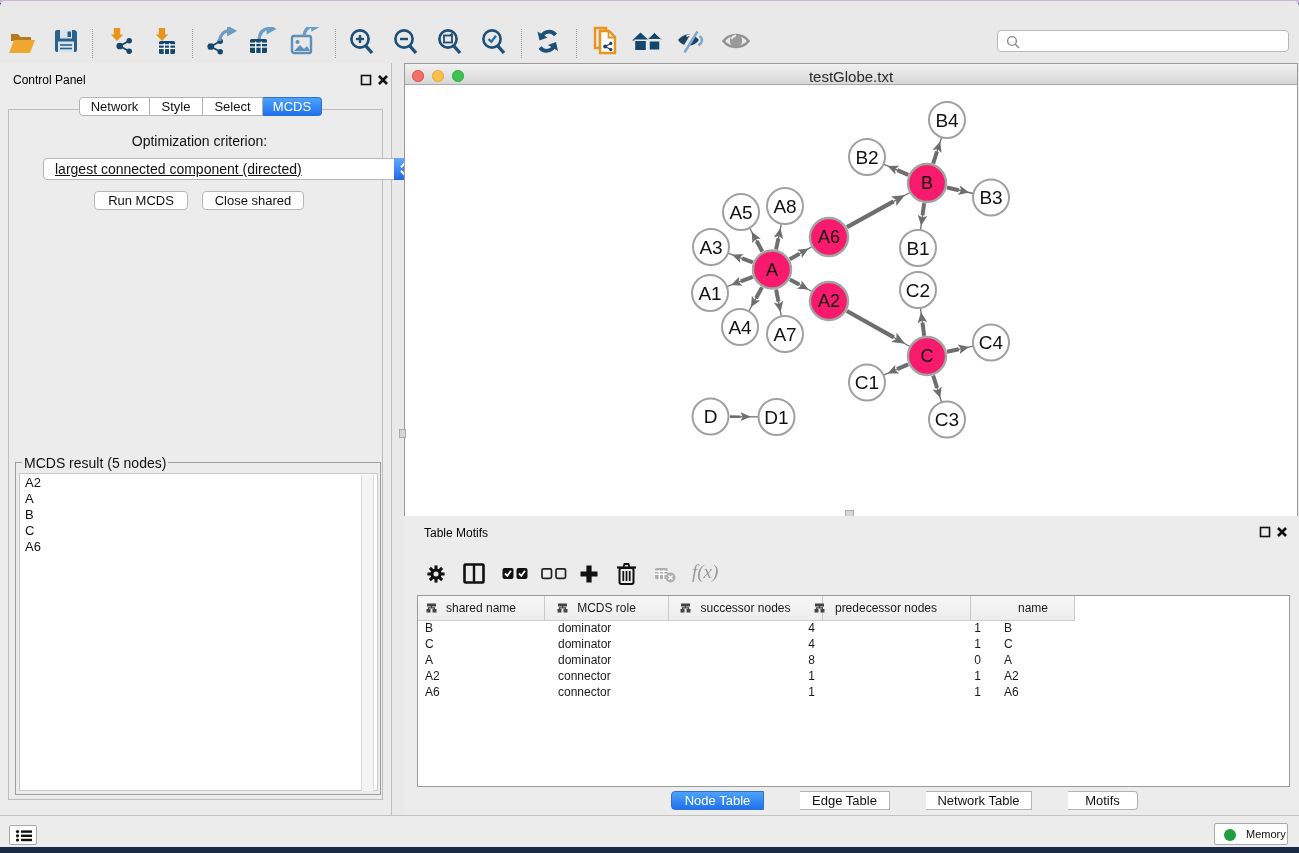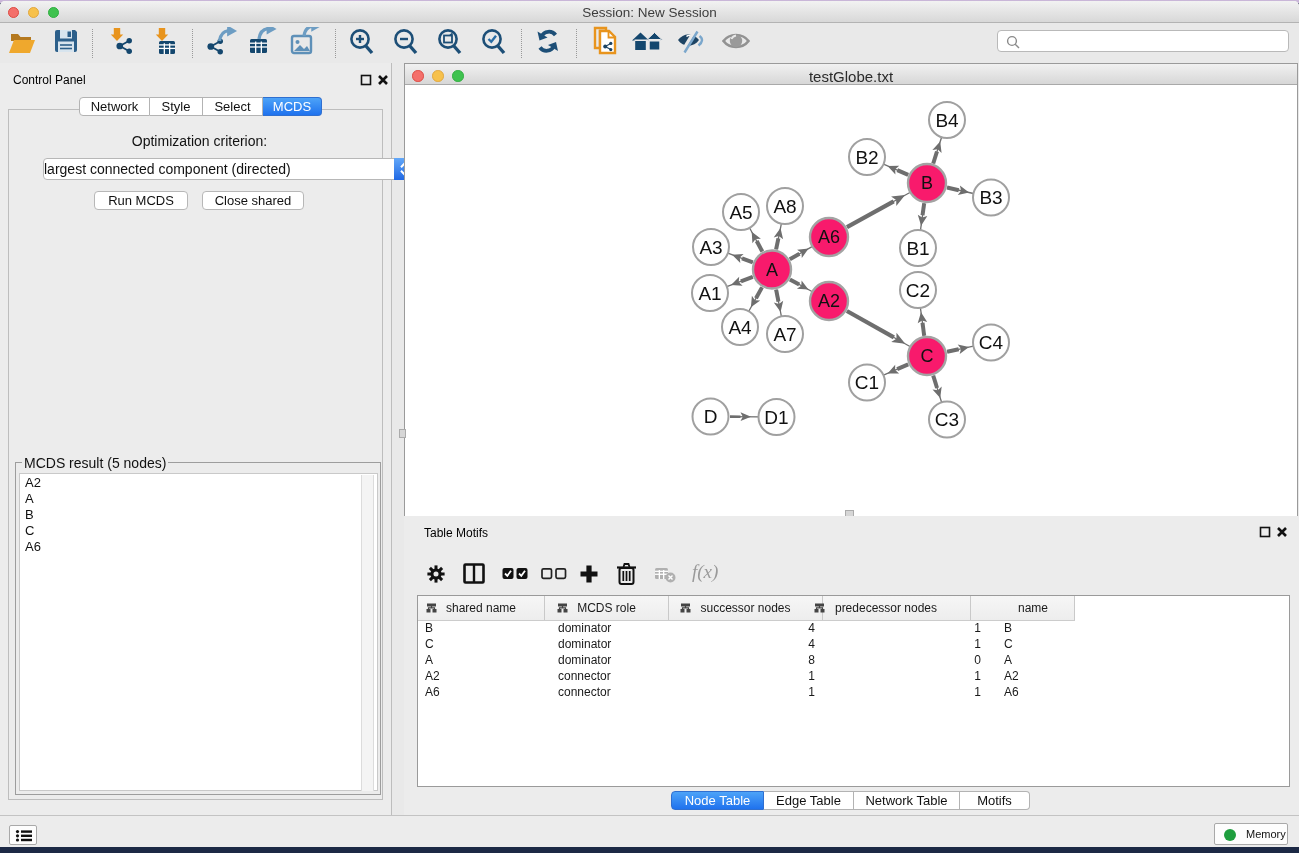--- a/index.html
+++ b/index.html
@@ -19,56 +19,50 @@
 #cpanel { left:0; top:62px; width:392px; height:752px; background:#ececec; border-right:1px solid #bdbdbd; }
 .ptitle { font-size:12px; color:#000000; }
 #tabs { left:79px; top:34px; height:19px; display:flex; font-size:13px; }
 .tab { background:#fff; border:1px solid #b3b3b3; border-left:none; text-align:center; line-height:17px; color:#111; }
 .tab.first { border-left:1px solid #b3b3b3; border-radius:4px 0 0 4px; }
 .tab.sel { background:linear-gradient(#4da3f8,#1f72ee); color:#fff; border-color:#2f6fd0; border-radius:0 4px 4px 0; }
 .tab.bsel { background:linear-gradient(#4da3f8,#1f72ee); color:#fff; border-color:#2f6fd0; border-radius:4px 0 0 4px; border-left:1px solid #2f6fd0; }
 .tab.last { border-radius:0 4px 4px 0; }
 #cpbox { left:8px; top:46px; width:375px; height:691px; border:1px solid #bdbdbd; background:#ececec; }
 #optlabel { left:12px; top:70px; width:375px; text-align:center; font-size:14px; color:#111; }
-#dropdown { left:43px; top:95px; width:372px; height:22px; background:#fff; border:1px solid #b7b7b7; border-radius:4px; font-size:14px; color:#111; line-height:20px; padding-left:0; }
+#dropdown { left:43px; top:95px; width:372px; height:22px; background:#fff; border:1px solid #b7b7b7; border-radius:4px; font-size:14px; color:#111; line-height:20px; padding-left:11px;text-decoration:underline; }
 #ddbtn { right:-1px; top:-1px; width:21px; height:22px; border-radius:0 4px 4px 0; background:linear-gradient(#63a8f9,#2068e4); }
 .btn { height:19px; background:#fff; border:1px solid #b7b7b7; border-radius:4px; font-size:13px; color:#111; text-align:center; line-height:17px; }
 #fieldset { left:15px; top:399px; width:366px; height:333px; border:1px solid #9d9d9d; background:#ececec; }
 #fieldlegend { left:6px; top:-8px; background:#ececec; padding:0 2px; font-size:14px; color:#111; }
 #listbox { left:3px; top:10px; width:359px; height:318px; background:#fff; border:1px solid #c9c9c9; font-size:13px; color:#111; padding:1px 0 0 5px; line-height:16px; }
 #listscroll { right:3px; top:1px; width:13px; height:316px; background:#f4f4f4; border-left:1px solid #dcdcdc; border-right:1px solid #dcdcdc; }
 
 #netwin { left:404px; top:62px; width:894px; height:542px; background:#fff; border:1px solid #9a9a9a; }
 #nettitle { left:0; top:0; width:892px; height:21px; background:linear-gradient(#f1f1f1,#d7d7d7); border-bottom:1px solid #a9a9a9; }
 #netname { width:100%; text-align:center; top:3.5px; font-size:15px; color:#2b2b2b; }
 #netcontent { left:0; top:21px; width:892px; height:422px; background:#fff; overflow:hidden; }
 
 #tpanel { left:404px; top:515px; width:895px; height:299px; background:#ececec; }
 #ttoolbar { left:13px; top:40px; width:869px; height:36px; }
 #tablebox { left:13px; top:79px; width:873px; height:192px; background:#fff; border:1px solid #9a9a9a; }
 #thead { left:0; top:0; width:657px; height:25px; background:linear-gradient(#f6f6f6,#ededed); border-bottom:1px solid #cccccc; border-right:1px solid #c9c9c9; font-size:12px; color:#1a1a1a; }
 .thcell { top:0; height:24px; border-right:1px solid #c9c9c9; text-align:center; line-height:24px; }
 .trow { font-size:12px; color:#1a1a1a; height:16px; }
-#btabs { left:267px; top:275px; height:19px; display:flex; font-size:13px; }
+#btabs { left:267px; top:275px; height:19px; display:flex; font-size:13px;gap:36px; }
 
 #statusbar { left:0; top:814px; width:1299px; height:32px; background:#ececec; border-top:1px solid #c3c3c3; }
 #listbtn { left:9px; top:9px; width:28px; height:20px; background:#fdfdfd; border:1px solid #a9a9a9; border-radius:2px; }
 #membtn { left:1214px; top:7px; width:74px; height:22px; background:#fdfdfd; border:1px solid #a9a9a9; border-radius:2px; font-size:11px; color:#111; }
 .hgrip { width:7px; height:9px; background:#d6d6d6; border:1px solid #ababab; }
 </style>
 </head>
 <body>
 <div class="abs" id="deskTop"></div>
 <div class="abs" id="appwin">
-  <div class="abs" id="titlebar">
-    <div class="abs tl" style="left:7.5px;top:5.5px;background:#f4706b;border:1px solid #dd4a42;"></div>
-    <div class="abs tl" style="left:27.5px;top:5.5px;background:#f7c14b;border:1px solid #e2a73d;"></div>
-    <div class="abs tl" style="left:47.5px;top:5.5px;background:#3fc24f;border:1px solid #2fae3f;"></div>
-    <div class="abs" id="title">Session: New Session</div>
-  </div>
   <div class="abs" id="toolbar">
     <svg class="abs" style="left:7px;top:5px" width="30" height="27" viewBox="0 0 30 27">
         <path d="M4 6 L11 6 L13.5 9 L24 9 L24 13 L4 13 Z" fill="#b5791f"></path>
         <path d="M2 25 L7 12 L28 12 L23 25 Z" fill="#efa82d"></path>
       </svg>
       <svg class="abs" style="left:52px;top:5px" width="28" height="26" viewBox="0 0 28 26">
         <path d="M3 4 Q3 2 5 2 L23 2 L25 4 L25 22 Q25 24 23 24 L5 24 Q3 24 3 22 Z" fill="#2c5f8a"></path>
         <rect x="8" y="2" width="12" height="8.5" fill="#d7e4ee"></rect>
         <rect x="15.5" y="3.5" width="3.5" height="5.5" fill="#2c5f8a"></rect>
         <rect x="6" y="13.5" width="16" height="10.5" fill="#d7e4ee"></rect>

